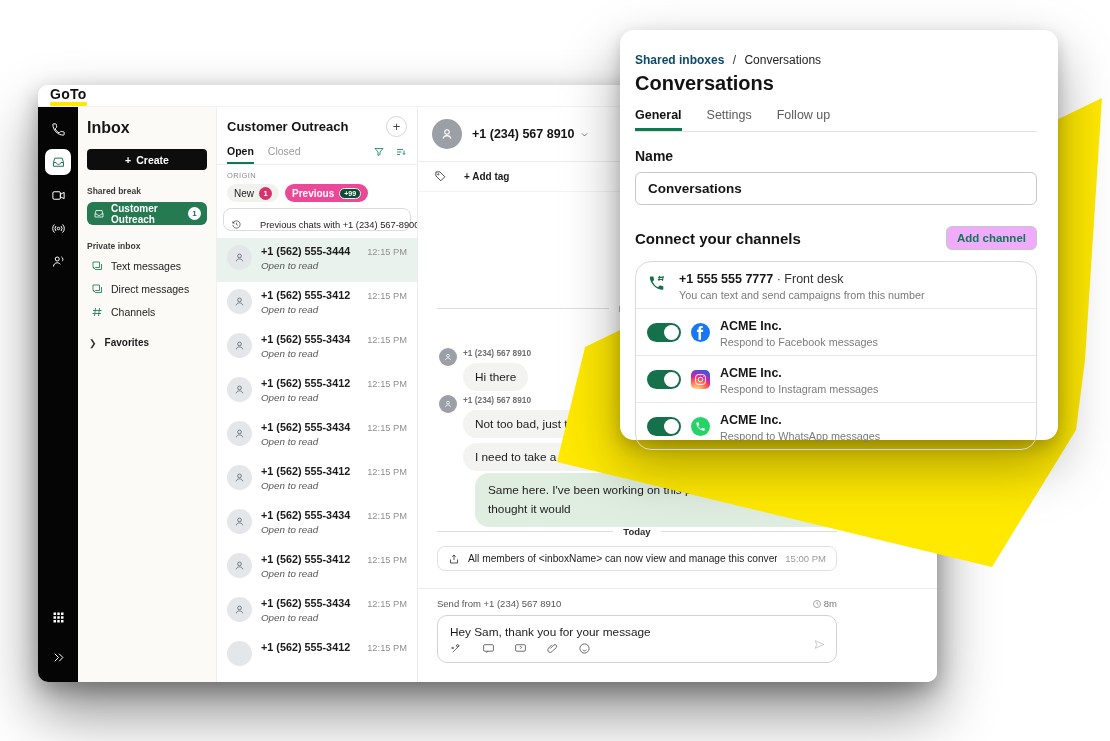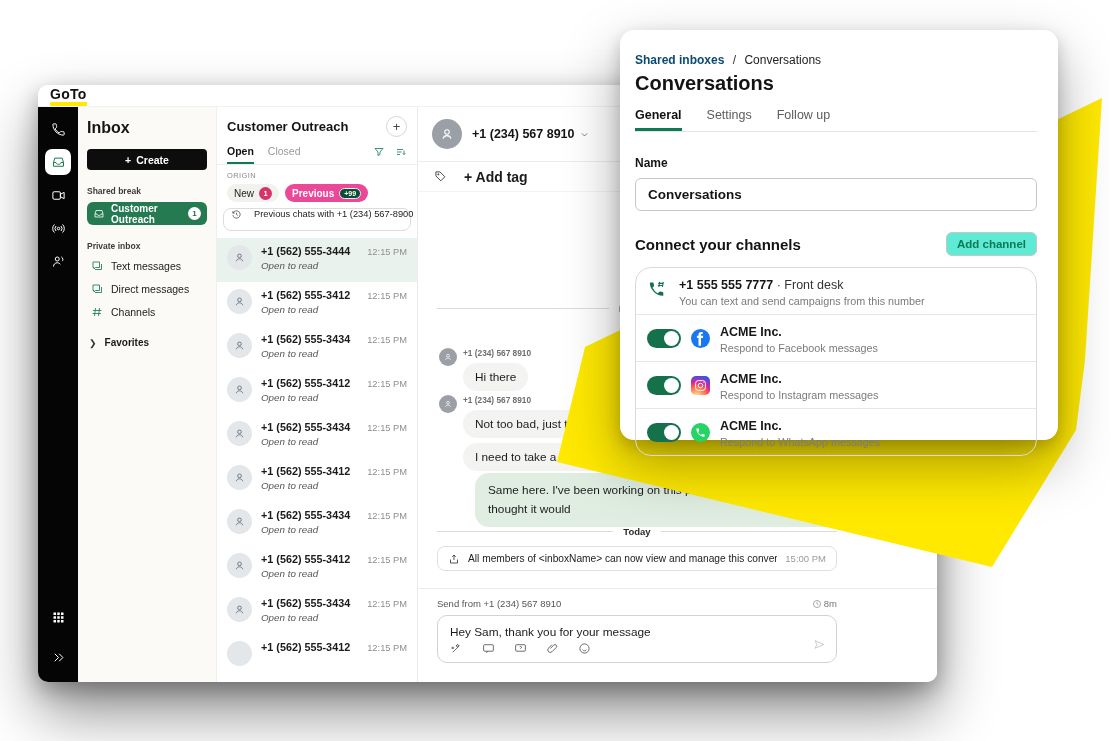--- a/index.html
+++ b/index.html
@@ -57,21 +57,21 @@
   .tabs-row svg { width:12px; height:12px; stroke:#0e7a53; fill:none; stroke-width:1.6; margin-left:10px; margin-bottom:6px; }
   .origin-lbl { margin:6px 10px 0; font-size:7.5px; letter-spacing:.4px; color:#8a8a8a; }
   .chips { display:flex; gap:6px; margin:4px 10px 0; }
   .chip { height:18px; border-radius:10px; display:flex; align-items:center; gap:5px; padding:0 7px; font-size:10px; }
   .chip.new { background:#f1f1ee; color:#222; }
   .chip.new .cbadge { width:13px; height:13px; border-radius:50%; background:#d6336c; color:#fff; font-size:7.5px; font-weight:800;
     display:flex; align-items:center; justify-content:center; }
   .chip.prev { background:#ec4899; color:#fff; font-weight:600; }
   .chip.prev .cbadge { background:#0c4e33; border:1px solid #e8f2ec; color:#fff; border-radius:8px; font-size:7px; padding:1px 4px; font-weight:700; }
   .search-chip { margin:6px 6px 0; height:23px; border:1px solid #dcdcda; border-radius:8px; background:#fff;
-    display:flex; align-items:flex-start; gap:12px; padding:0 7px; }
+    display:flex; align-items:flex-end; gap:18px; padding:0 7px; }
   .search-chip svg { width:11px; height:11px; stroke:#333; fill:none; stroke-width:1.5; flex:none; }
   .search-chip .txt { font-size:9.3px; color:#222; white-space:nowrap; flex:1; }
   .search-chip .x { font-size:10px; color:#444; }
   .conv-list { margin-top:7px; }
   .conv-row { display:flex; gap:9px; padding:7px 10px 0 10px; height:44px; }
   .conv-row.selected { background:#e9f2ec; }
   .conv-avatar { width:25px; height:25px; border-radius:50%; background:#e3e7ea; flex:none;
     display:flex; align-items:center; justify-content:center; }
   .conv-avatar svg { width:13px; height:13px; stroke:#5f6a75; fill:none; stroke-width:1.6; }
   .conv-main { flex:1; min-width:0; }
@@ -84,21 +84,21 @@
   .chatp { position:absolute; top:22px; bottom:0; left:380px; right:0; background:#fff; }
   .chat-header { position:absolute; top:0; left:0; right:0; height:55px; border-bottom:1px solid #ececea;
     display:flex; align-items:center; gap:10px; padding-left:14px; }
   .chat-avatar { width:30px; height:30px; border-radius:50%; background:#9aa0a6; display:flex; align-items:center; justify-content:center; }
   .chat-avatar svg { width:16px; height:16px; stroke:#fff; fill:none; stroke-width:1.6; }
   .chat-contact { font-size:12.5px; font-weight:700; color:#141414; display:flex; align-items:center; gap:5px; }
   .chat-contact svg { width:9px; height:9px; stroke:#444; fill:none; stroke-width:1.8; }
   .tag-row { position:absolute; top:55px; left:0; right:0; height:30px; display:flex; align-items:center; gap:17px;
     padding-left:16px; border-bottom:1px solid #f3f3f1; }
   .tag-row svg { width:13px; height:13px; stroke:#222; fill:none; stroke-width:1.5; }
-  .tag-row .lbl { font-size:14px; font-weight:700; color:#1c1c1c; }
+  .tag-row .lbl { font-size:10px; font-weight:700; color:#1c1c1c; }
 
   .day-div { position:absolute; left:19px; width:400px; display:flex; align-items:center; gap:10px; }
   .day-div .line { flex:1; height:1px; background:#dcdcda; }
   .day-div .lbl { font-size:9.5px; font-weight:800; color:#2b2b2b; }
   .day-div.monday { top:196px; }
   .day-div.today { top:419px; }
 
   .in-group { position:absolute; left:19px; width:400px; }
   .in-group .mini-avatar { position:absolute; left:2px; top:0; width:18px; height:18px; border-radius:50%; background:#9aa0a6;
     display:flex; align-items:center; justify-content:center; }
@@ -139,26 +139,26 @@
   .card { position:absolute; left:620px; top:30px; width:438px; height:410px; background:#fff; border-radius:14px; z-index:3;
     box-shadow:0 24px 55px rgba(0,0,0,.35), 0 6px 16px rgba(0,0,0,.18); padding:23px 21px 0 15px; }
   .crumb { font-size:12px; }
   .crumb .link { color:#0c4a6e; font-weight:600; }
   .crumb .sep { color:#333; margin:0 5px; }
   .crumb .cur { color:#222; }
   .card h1 { margin-top:5px; font-size:20px; font-weight:800; color:#131313; }
   .card-tabs { margin-top:13px; display:flex; border-bottom:1px solid #e3e3e1; }
   .ctab { font-size:12.5px; color:#5c5c5c; padding-bottom:9px; margin-right:25px; }
   .ctab.active { color:#111; font-weight:800; box-shadow:inset 0 -3px 0 #0e7a53; }
-  .name-lbl { margin-top:24px; font-size:12px; font-weight:800; color:#161616; }
+  .name-lbl { margin-top:16px; font-size:14px; font-weight:800; color:#161616; }
   .name-input { margin-top:8px; width:100%; height:33px; border:1px solid #c7c7c5; border-radius:6px; padding:0 12px;
     font-size:13.5px; font-weight:700; color:#141414; font-family:inherit; background:#fff; }
   .channels-head { margin-top:21px; display:flex; align-items:center; justify-content:space-between; }
   .channels-head h3 { font-size:15px; font-weight:800; color:#141414; }
-  .add-channel { border:1px solid #c7c7c5; background:#5eead4; border-radius:6px; height:24px; padding:0 10px;
+  .add-channel { border:1px solid #c7c7c5; background:#f0abfc; border-radius:6px; height:24px; padding:0 10px;
     font-size:11.5px; font-weight:800; color:#0e7a53; font-family:inherit; }
   .channel-card { margin-top:11px; border:1px solid #d9d9d7; border-radius:16px; overflow:hidden; }
   .ch-row { display:flex; align-items:center; gap:10px; padding:7px 11px; min-height:43px; border-top:1px solid #e7e7e5; }
   .ch-row:first-child { border-top:none; }
   .ch-title { font-size:12.5px; font-weight:800; color:#161616; }
   .ch-title .norm { font-weight:400; color:#333; }
   .ch-sub { margin-top:2px; font-size:10.8px; color:#7b7b7b; }
   .phone-ic { width:22px; height:22px; position:relative; flex:none; }
   .phone-ic svg { width:20px; height:20px; }
   .toggle { width:34px; height:19px; border-radius:10px; background:#15714b; position:relative; flex:none; }

